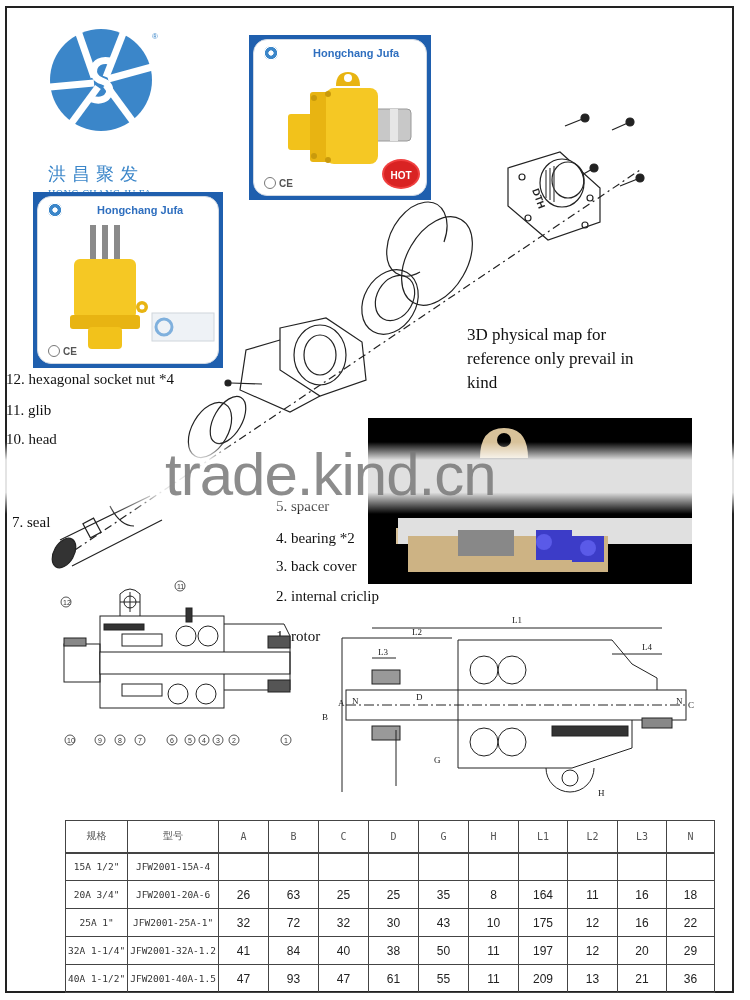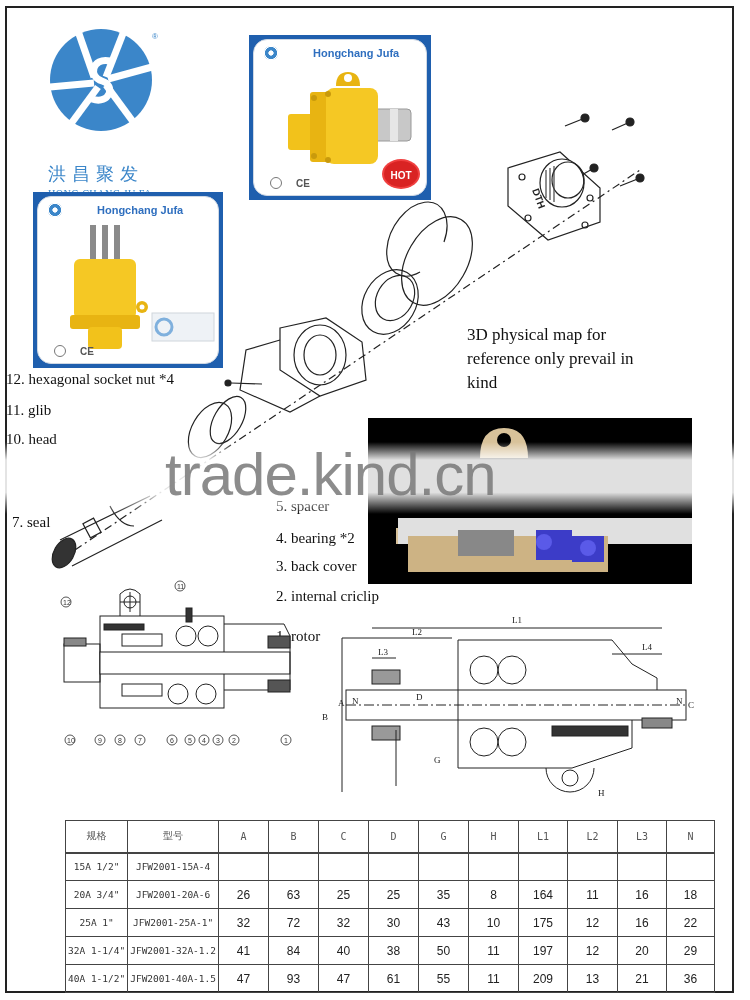--- a/index.html
+++ b/index.html
@@ -14,21 +14,21 @@
   .logo .reg { position: absolute; left: 106px; top: 5px; font-size: 8px; color: #3b86c9; font-family: "Liberation Sans", sans-serif; }
   .logo .cn { position: absolute; left: 2px; top: 135px; font-size: 18px; color: #3b86c9; letter-spacing: 6px; font-family: "DejaVu Sans", sans-serif; white-space: nowrap; }
   .logo .en { position: absolute; left: 2px; top: 160px; font-size: 12px; color: #3b86c9; letter-spacing: 0.5px; white-space: nowrap; transform: scaleX(0.85); transform-origin: left; }
 
   
   .card { position: absolute; background: #1f5fae; padding: 4px; }
   .card-inner { width: 100%; height: 100%; background: #fff; border-radius: 14px; position: relative; overflow: hidden; border: 1px solid #cfd8e4; }
   .card-brand { position: absolute; left: 10px; top: 6px; display: flex; align-items: center; gap: 5px; }
   .card-brand .mini-logo { width: 14px; height: 14px; border-radius: 50%; background: radial-gradient(circle, #fff 25%, #3b86c9 27%, #3b86c9 60%, #fff 62%, #fff 70%, #3b86c9 72%); }
   .card-brand span { font-family: "Liberation Sans", sans-serif; font-weight: bold; color: #2f6fbf; font-size: 11px; padding-left: 30px; }
-  .cert { position: absolute; left: 16px; bottom: 6px; display: flex; gap: 14px; align-items: center; }
+  .cert { position: absolute; left: 10px; bottom: 6px; display: flex; gap: 3px; align-items: center; }
   .cert .ring { width: 12px; height: 12px; border: 1px solid #777; border-radius: 50%; }
   .cert span { font-family: "Liberation Sans", sans-serif; font-size: 10px; color: #555; font-weight: bold; }
   .hot { position: absolute; right: 8px; bottom: 8px; width: 34px; height: 26px; border-radius: 50%; background: #d92323; color: #fff; font-family: "Liberation Sans", sans-serif; font-weight: bold; font-size: 10px; text-align: center; line-height: 30px; box-shadow: 0 0 0 2px #f04040; }
 
   
   .exploded { position: absolute; left: 0; top: 0; }
 
   
   .part { position: absolute; font-size: 15px; white-space: nowrap; color: #111; }
 

